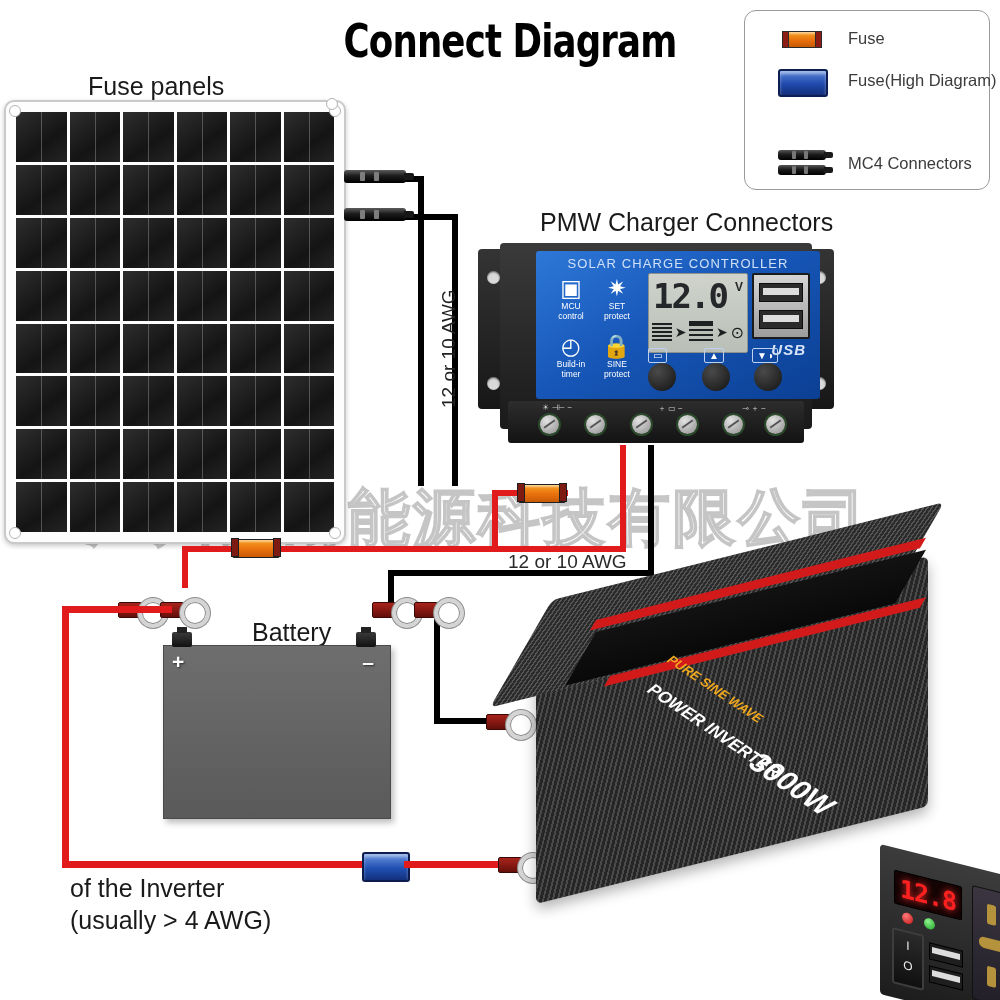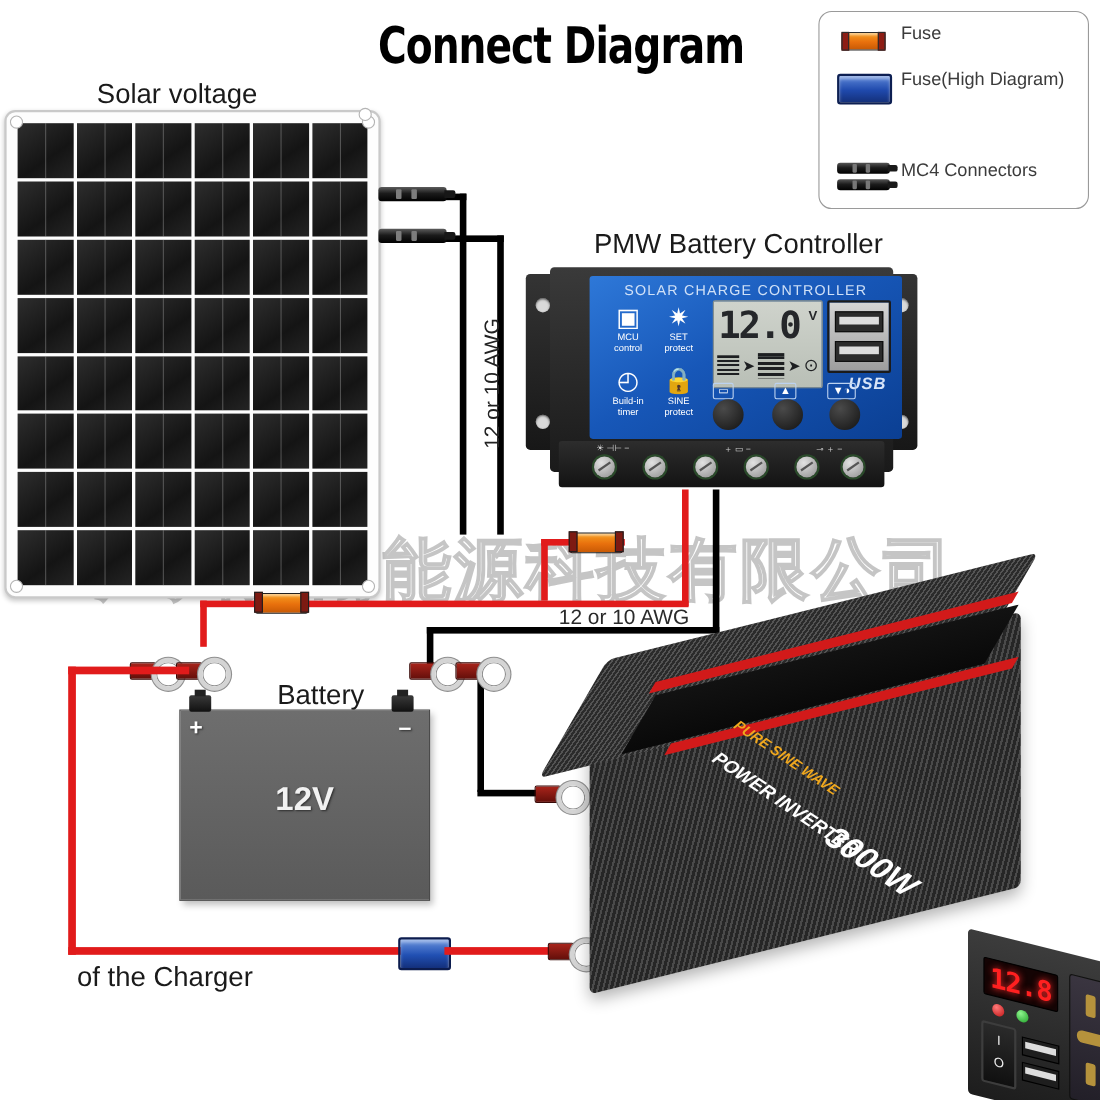--- a/index.html
+++ b/index.html
@@ -9,21 +9,21 @@
 
   
   #title{left:300px;top:14px;width:420px;text-align:center;
          font-family:"DejaVu Sans Condensed","Liberation Sans",sans-serif;
          font-weight:bold;font-size:46px;letter-spacing:-1px;
          transform:scaleX(.86);transform-origin:center top;color:#000;}
 
   
   #legend{left:744px;top:10px;width:244px;height:178px;
           border:1.6px solid #9a9a9a;border-radius:12px;background:#fff;}
-  .lg-row{position:absolute;left:12px;height:34px;display:flex;gap:6px;}
+  .lg-row{position:absolute;left:29px;height:34px;display:flex;align-items:center;gap:18px;}
   .lg-lbl{font-size:16.5px;color:#3b3b3b;white-space:nowrap;}
   .lg-ico{width:56px;height:30px;position:relative;flex:0 0 56px;}
 
   
   .fuse-g{position:absolute;left:8px;top:8px;width:38px;height:15px;
      background:linear-gradient(#f7a021,#e8700d 55%,#c85a05);
      border:1.4px solid #2b2b2b;border-radius:2px;
      box-shadow:inset 0 2px 2px rgba(255,255,255,.5);}
   .fuse-g:before,.fuse-g:after{content:"";position:absolute;top:-1.4px;width:5px;height:15px;
      background:#8d1c14;border:1.4px solid #2b2b2b;}
@@ -220,21 +220,21 @@
           <i style="left:14px"></i>
           <i style="left:26px"></i>
         </i>
     </span>
     <span class="lg-lbl">MC4 Connectors</span>
   </div>
 </div>
 
 <div class="abs" id="wm">广州索耐能源科技有限公司</div>
 
-<div class="abs lbl" style="left:88px;top:72px;">Solar voltage</div>
+<div class="abs lbl" style="left:88px;top:72px;">Fuse panels</div>
 <div class="abs" id="panel">
   <div id="cells">
     <div class="cell"></div>
       <div class="cell"></div>
     <div class="cell"></div>
       <div class="cell"></div>
     <div class="cell"></div>
       <div class="cell"></div>
     <div class="cell"></div>
       <div class="cell"></div>
@@ -295,21 +295,21 @@
   <i style="left:16px"></i>
     <i style="left:30px"></i>
 </div>
 <div class="abs mc4" style="left:344px;top:208px;">
   <i style="left:16px"></i>
     <i style="left:30px"></i>
 </div>
 
 <div class="abs" id="awgV" style="left:438px;top:408px;">12 or 10 AWG</div>
 
-<div class="abs lbl" style="left:540px;top:208px;">PMW Battery Controller</div>
+<div class="abs lbl" style="left:540px;top:208px;">PMW Charger Connectors</div>
 <div class="abs" id="ctrl">
   <div class="ear l">
       <b style="top:22px"></b>
       <b style="top:128px"></b>
     </div>
   <div class="ear r">
       <b style="top:22px"></b>
       <b style="top:128px"></b>
     </div>
   <div id="ctrl-body">
@@ -413,35 +413,35 @@
   <i class="bar"></i>
     <i class="ring"></i>
 </div>
 
 <div class="abs lbl" style="left:252px;top:618px;">Battery</div>
 <div class="abs" id="battery">
   <i class="post" style="left:8px;"></i>
   <i class="post" style="right:14px;"></i>
   <span class="pol" style="left:8px;">+</span>
   <span class="pol" style="right:16px;">–</span>
-  <div id="batt-v">12V</div>
 </div>
 
 <div class="abs wire wr" style="left:62px;top:606px;width:7px;height:262px;"></div>
 <div class="abs wire wr" style="left:62px;top:606px;width:110px;height:7px;"></div>
 <div class="abs wire wr" style="left:62px;top:861px;width:306px;height:7px;"></div>
 <div class="abs bfuse-w" style="left:362px;top:852px;"></div>
 <div class="abs wire wr" style="left:404px;top:861px;width:110px;height:7px;"></div>
 <div class="abs rt" style="left:498px;top:853px;">
   <i class="bar"></i>
     <i class="ring"></i>
 </div>
 
 <div class="abs lbl" style="left:70px;top:872px;line-height:32px;">
-  <div>of the Charger</div>
+  <div>of the Inverter</div>
+  <div>(usually  &gt; 4 AWG)</div>
 </div>
 
 <div class="abs" id="inv">
   <div id="inv-body"></div>
   <div id="inv-top"></div>
   <div id="stripe-r"></div>
   <div id="stripe"></div>
   <div id="stripe-r2"></div>
 
   <div class="inv-txt" style="left:138px;top:16px;font-size:13px;color:#f0a81e;transform:rotate(34deg) skewX(-6deg);">PURE SINE WAVE</div>

